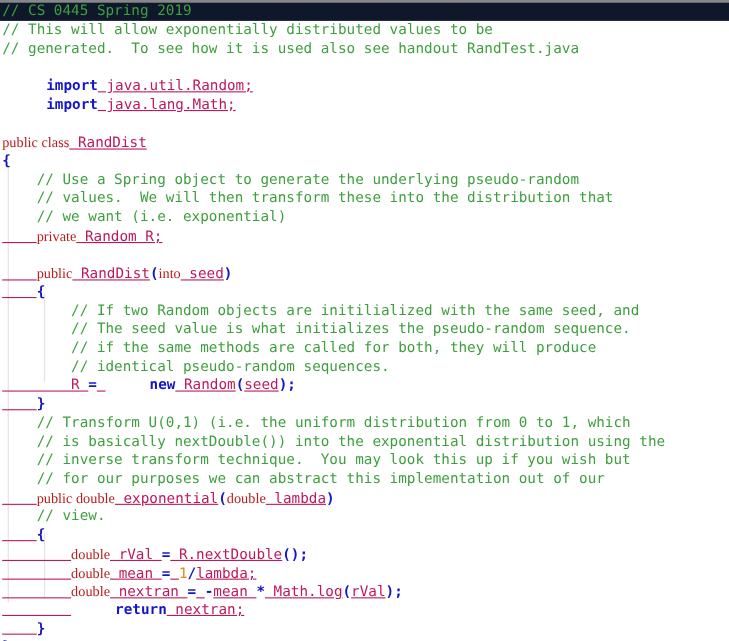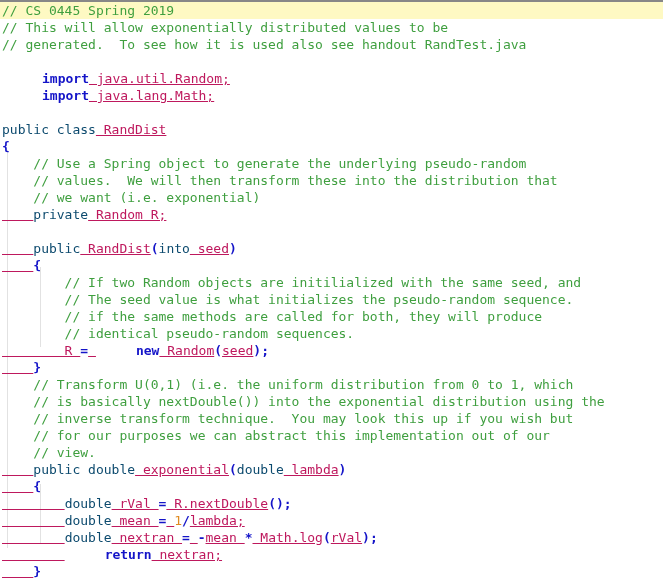--- a/index.html
+++ b/index.html
@@ -37,26 +37,26 @@
     white-space: pre;
     font-size: 13px;
     font-family: "DejaVu Sans Mono", "Liberation Mono", monospace;
     letter-spacing: 0px;
     color: #1a1a1a;
     padding-left: 2px;
     box-sizing: border-box;
   }
 
   .line.current {
-    background: #fef9c3;
+    background: #0f172a;
   }
 
   
   .cmt  { color: #3f9f3f; }
-  .kw   { color: #0c4a6e; }          
+  .kw   { color: #b91c1c; font-family: Liberation Serif, serif; }          
   .kwb  { color: #1414c8; font-weight: bold; margin-left: 40px; }  
   .op   { color: #1414c8; font-weight: bold; }  
   .num  { color: #e08a20; }
   .id   { color: #be185d; text-decoration: underline; }
 
   
   .guide {
     position: absolute;
     width: 1px;
     background: #e2e2e2;
@@ -94,22 +94,22 @@
       <div class="line"><span class="cmt">        // If two Random objects are initilialized with the same seed, and</span></div>
       <div class="line"><span class="cmt">        // The seed value is what initializes the pseudo-random sequence.</span></div>
       <div class="line"><span class="cmt">        // if the same methods are called for both, they will produce</span></div>
       <div class="line"><span class="cmt">        // identical pseudo-random sequences.</span></div>
       <div class="line"><span class="id">        R </span><span class="op">=</span><span class="id"> </span><span class="kwb">new</span><span class="id"> Random</span><span class="op">(</span><span class="id">seed</span><span class="op">);</span></div>
       <div class="line"><span class="id">    </span><span class="op">}</span></div>
       <div class="line"><span class="cmt">    // Transform U(0,1) (i.e. the uniform distribution from 0 to 1, which</span></div>
       <div class="line"><span class="cmt">    // is basically nextDouble()) into the exponential distribution using the</span></div>
       <div class="line"><span class="cmt">    // inverse transform technique.  You may look this up if you wish but</span></div>
       <div class="line"><span class="cmt">    // for our purposes we can abstract this implementation out of our</span></div>
+      <div class="line"><span class="id">    </span><span class="kw">public double</span><span class="id"> exponential</span><span class="op">(</span><span class="kw">double</span><span class="id"> lambda</span><span class="op">)</span></div>
       <div class="line"><span class="cmt">    // view.</span></div>
-      <div class="line"><span class="id">    </span><span class="kw">public double</span><span class="id"> exponential</span><span class="op">(</span><span class="kw">double</span><span class="id"> lambda</span><span class="op">)</span></div>
       <div class="line"><span class="id">    </span><span class="op">{</span></div>
       <div class="line"><span class="id">        </span><span class="kw">double</span><span class="id"> rVal </span><span class="op">=</span><span class="id"> R.nextDouble</span><span class="op">();</span></div>
       <div class="line"><span class="id">        </span><span class="kw">double</span><span class="id"> mean </span><span class="op">=</span><span class="id"> </span><span class="num">1</span><span class="op">/</span><span class="id">lambda;</span></div>
       <div class="line"><span class="id">        </span><span class="kw">double</span><span class="id"> nextran </span><span class="op">=</span><span class="id"> </span><span class="op">-</span><span class="id">mean </span><span class="op">*</span><span class="id"> Math.log</span><span class="op">(</span><span class="id">rVal</span><span class="op">);</span></div>
       <div class="line"><span class="id">        </span><span class="kwb">return</span><span class="id"> nextran;</span></div>
       <div class="line"><span class="id">    </span><span class="op">}</span></div>
       <div class="line"><span class="op">}</span></div>
     </div>
 
 </div>

